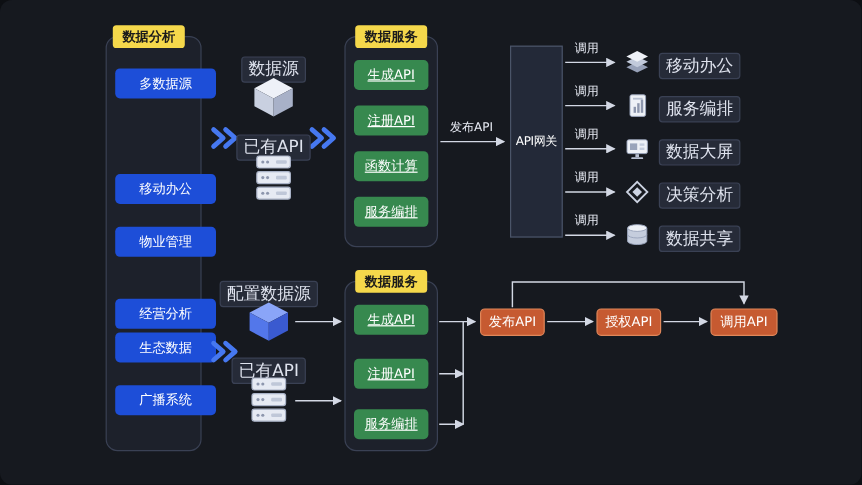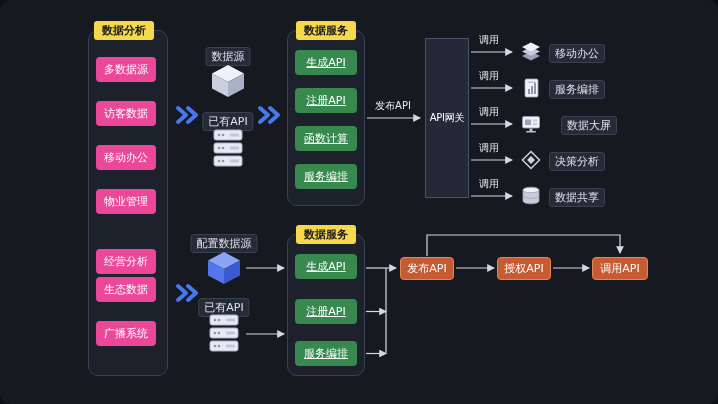--- a/index.html
+++ b/index.html
@@ -2,25 +2,25 @@
 <html><head>
 <meta charset="utf-8">
 <style>
   * { margin:0; padding:0; box-sizing:border-box; }
   html,body { background:#0d0f13; }
   body { font-family:"DejaVu Sans","Liberation Sans",sans-serif; }
   .canvas { position:relative; width:718px; height:404px; background:#16191f; border-radius:10px; overflow:hidden; }
   .panel { position:absolute; background:#1d212b; border:1px solid #3a4154; border-radius:10px; z-index:0; }
   .tag { position:absolute; transform:translateX(-50%); background:#f5d84b; color:#1b1b1b; font-size:11px; font-weight:bold; padding:2px 8px; border-radius:3px; white-space:nowrap; z-index:3; }
   .node { position:absolute; display:flex; align-items:center; justify-content:center; color:#fff; font-size:11px; border-radius:4px; white-space:nowrap; z-index:2; }
-  .blue   { background:#ec4899; width:60px; height:25px; left:96px; }
+  .blue   { background:#1d4ed8; width:84px; height:25px; left:96px; }
   .green  { background:#37894f; width:62px; height:25px; left:295px;text-decoration:underline; }
   .orange { background:#c65a31; border:1px solid #e0875a; width:54px; height:23px; }
   .gateway { position:absolute; background:#232938; border:1px solid #4a5468; border-radius:0; color:#fff; font-size:10px; display:flex; align-items:center; justify-content:center; letter-spacing:-0.3px; z-index:2; }
-  .pill { position:absolute; background:#262b38; border:1px solid #3a4154; color:#dfe3ee; font-size:11px; padding:1px 5px; border-radius:3px; white-space:nowrap; z-index:2; }
+  .pill { position:absolute; background:#262b38; border:1px solid #3a4154; color:#dfe3ee; font-size:14px; padding:1px 5px; border-radius:3px; white-space:nowrap; z-index:2; }
   .pill.center { transform:translateX(-50%); }
   .icon { position:absolute; z-index:2; line-height:0; }
   .flowlabel { position:absolute; color:#e8ebf4; font-size:10px; white-space:nowrap; z-index:2; }
   .flowlabel.center { transform:translateX(-50%); }
   .connectors { position:absolute; left:0; top:0; z-index:1; pointer-events:none; }
 </style>
 </head>
 <body>
 
 <div class="canvas">
@@ -48,21 +48,20 @@
       <path d="M386,353.5 V268"></path>
       <path d="M456,268 H494" marker-end="url(#arw)"></path>
       <path d="M553,268 H589" marker-end="url(#arw)"></path>
       <path d="M427,256 V235 H620 V253" marker-end="url(#arw)"></path>
     </g>
   </svg>
 
   <div class="panel" style="left:88px; top:30px; width:80px; height:346px;"></div>
   <div class="tag" style="left:124px; top:21px;">数据分析</div>
   <div class="node blue" style="top:57px;">多数据源</div>
-  <div class="node blue" style="top:101px;">访客数据</div>
   <div class="node blue" style="top:145px;">移动办公</div>
   <div class="node blue" style="top:189px;">物业管理</div>
   <div class="node blue" style="top:249px;">经营分析</div>
   <div class="node blue" style="top:277px;">生态数据</div>
   <div class="node blue" style="top:321px;">广播系统</div>
 
   <span class="icon" style="left:175px; top:105px;">
     <svg width="24" height="20" viewBox="0 0 24 20">
         <path d="M3,3 L11,10 L3,17 M13,3 L21,10 L13,17" stroke="#4678f0" stroke-width="4" fill="none" stroke-linecap="round" stroke-linejoin="round"></path>
       </svg>
@@ -149,21 +148,21 @@
   <span class="icon" style="left:520px; top:113px;">
     <svg width="22" height="22" viewBox="0 0 22 22">
       <rect x="2.5" y="3.5" width="17" height="11.5" rx="1.5" fill="#eef1f7" stroke="#9aa4bb" stroke-width="0.8"></rect>
       <rect x="5" y="6.5" width="6" height="5.5" fill="#9aa4bb"></rect>
       <rect x="13" y="6.5" width="4" height="2" fill="#c5cddd"></rect>
       <rect x="13" y="10" width="4" height="2" fill="#c5cddd"></rect>
       <rect x="9.5" y="15.5" width="3" height="2.5" fill="#b8c0d2"></rect>
       <rect x="6" y="18" width="10" height="1.6" rx="0.8" fill="#b8c0d2"></rect>
     </svg>
   </span>
-  <div class="pill" style="left:549px; top:116px;margin-left:12px;">数据大屏</div>
+  <div class="pill" style="left:549px; top:116px;">数据大屏</div>
 
   <span class="icon" style="left:520px; top:149px;">
     <svg width="22" height="22" viewBox="0 0 22 22">
       <polygon points="11,2.5 19.5,11 11,19.5 2.5,11" fill="none" stroke="#ccd3e2" stroke-width="1.5"></polygon>
       <polygon points="11,7 15,11 11,15 7,11" fill="#ccd3e2"></polygon>
     </svg>
   </span>
   <div class="pill" style="left:549px; top:152px;">决策分析</div>
 
   <span class="icon" style="left:520px; top:185px;">

